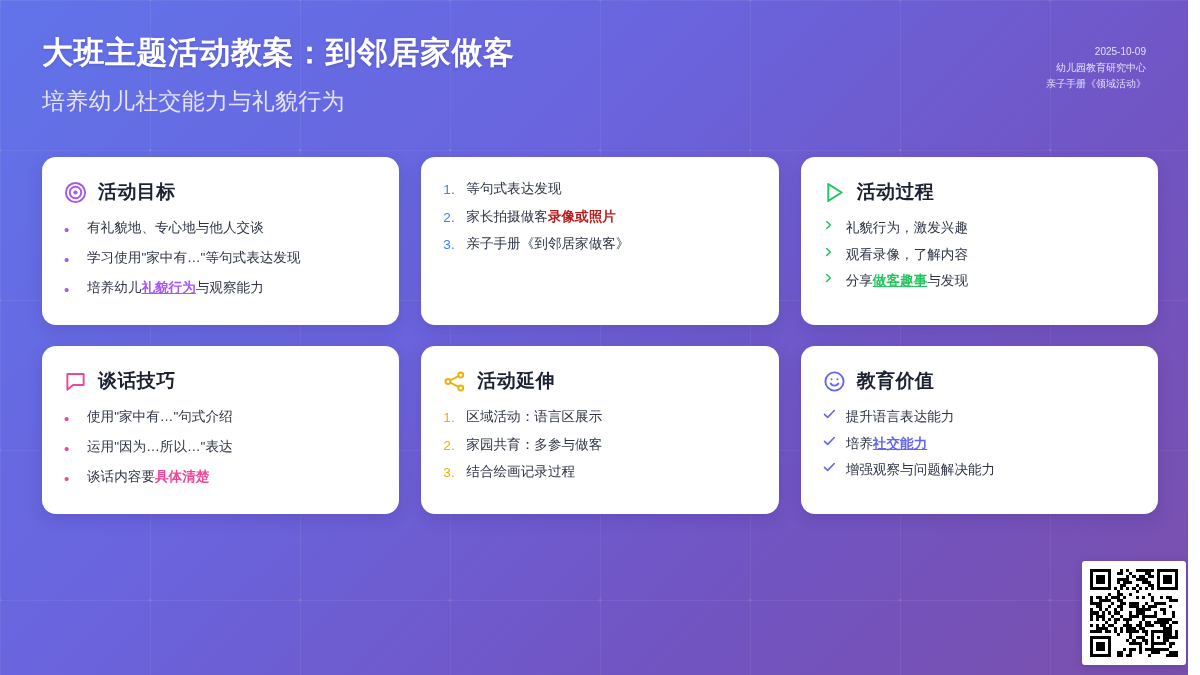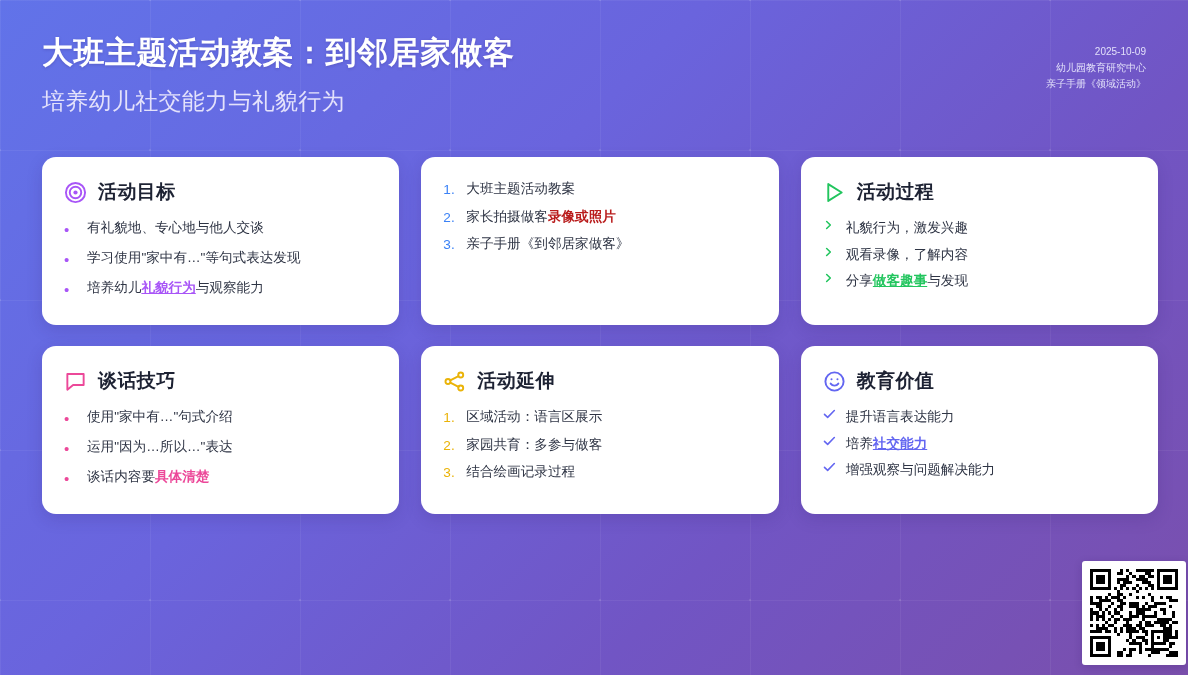--- a/index.html
+++ b/index.html
@@ -142,21 +142,21 @@
           <li class="li">
             <span class="marker dot" style="color:#a855f7">•</span>
             <span class="li-text"><span>培养幼儿</span><span class="hl underline" style="color:#a855f7">礼貌行为</span><span>与观察能力</span></span>
           </li>
         </ul>
       </div>
       <div class="card">
         <ul class="card-list">
           <li class="li">
             <span class="marker" style="color:#3b82f6">1.</span>
-            <span class="li-text"><span>大班主题活动教案</span></span>
+            <span class="li-text"><span>等句式表达发现</span></span>
           </li>
           <li class="li">
             <span class="marker" style="color:#3b82f6">2.</span>
             <span class="li-text"><span>家长拍摄做客</span><span class="hl bold" style="color:#b91c1c">录像或照片</span></span>
           </li>
           <li class="li">
             <span class="marker" style="color:#3b82f6">3.</span>
             <span class="li-text"><span>亲子手册《到邻居家做客》</span></span>
           </li>
         </ul>

